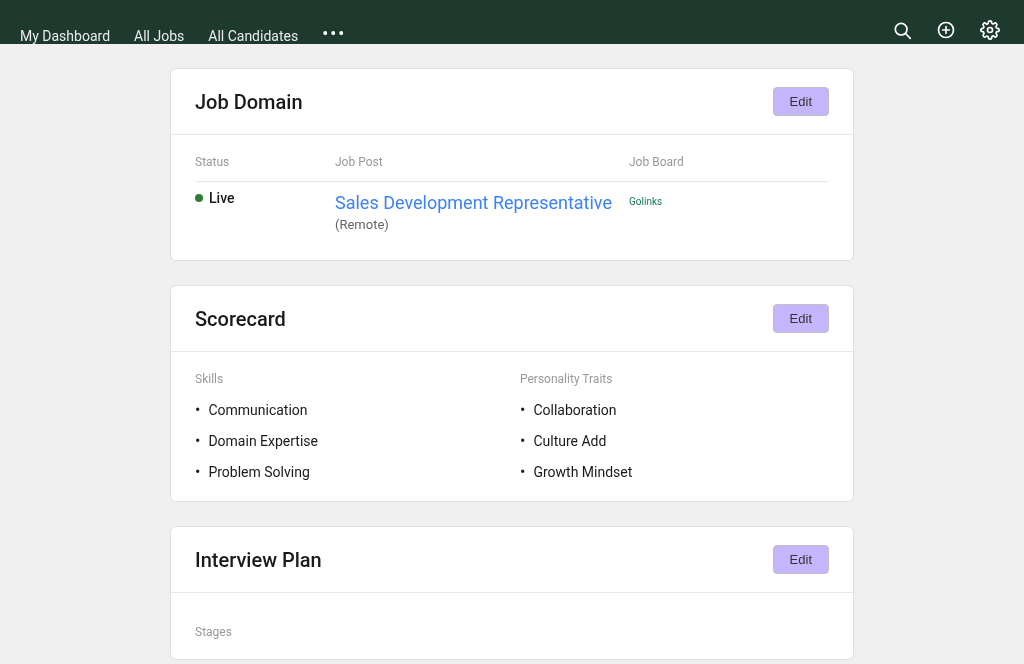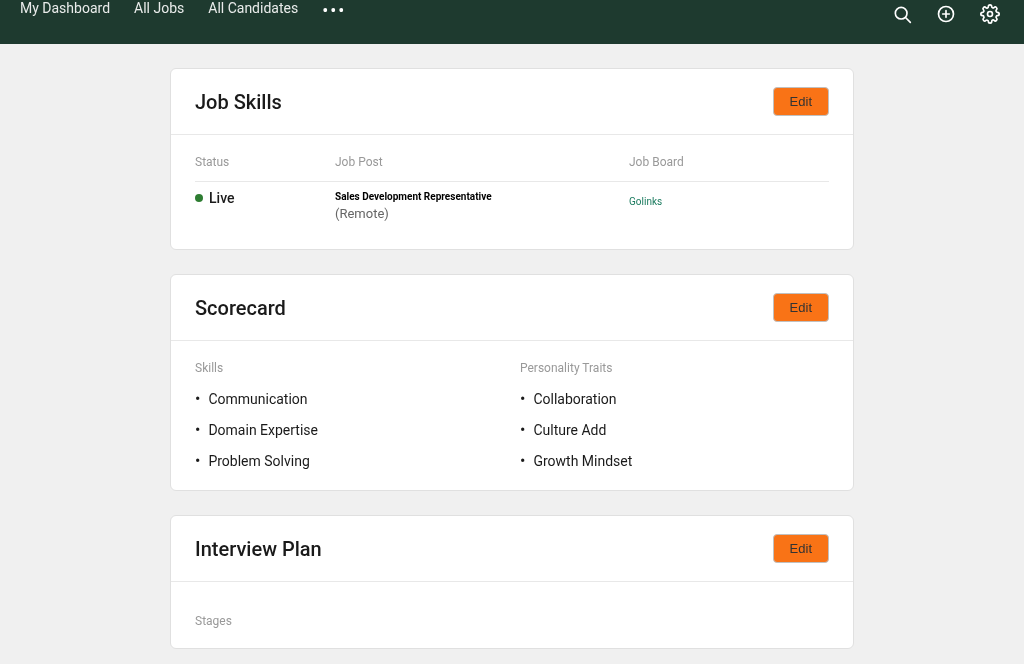--- a/index.html
+++ b/index.html
@@ -13,21 +13,21 @@
       background: #f0f0f0;
       min-height: 664px;
       width: 1024px;
     }
 
     
     .navbar {
       background: #1e3a2f;
       height: 44px;
       display: flex;
-      align-items: flex-start;
+      align-items: flex-end;
       padding: 0 20px;
       gap: 24px;
     }
 
     .nav-link {
       color: #ffffff;
       font-size: 14px;
       cursor: pointer;
       opacity: 0.9;
     }
@@ -81,21 +81,21 @@
       border-bottom: 1px solid #e8e8e8;
     }
 
     .card-title {
       font-size: 20px;
       font-weight: 500;
       color: #1a1a1a;
     }
 
     .edit-btn {
-      background: #f97316;
+      background: #c4b5fd;
       border: 1px solid #c0c0c0;
       border-radius: 4px;
       padding: 6px 16px;
       font-size: 13px;
       color: #333;
       cursor: pointer;
     }
 
     .card-body {
       padding: 20px 24px;
@@ -133,23 +133,23 @@
 
     .status-dot {
       width: 8px;
       height: 8px;
       border-radius: 50%;
       background: #2e7d32;
       flex-shrink: 0;
     }
 
     .job-post-title {
-      font-size: 10px;
-      font-weight: 700;
-      color: #000000;
+      font-size: 18px;
+      font-weight: 400;
+      color: #3b82f6;
       line-height: 1.4;
     }
 
     .job-post-sub {
       font-size: 13px;
       color: #666;
       margin-top: 2px;
     }
 
     .job-board-link {
@@ -245,21 +245,21 @@
         <path d="M19.4 15a1.65 1.65 0 0 0 .33 1.82l.06.06a2 2 0 0 1-2.83 2.83l-.06-.06a1.65 1.65 0 0 0-1.82-.33 1.65 1.65 0 0 0-1 1.51V21a2 2 0 0 1-4 0v-.09A1.65 1.65 0 0 0 9 19.4a1.65 1.65 0 0 0-1.82.33l-.06.06a2 2 0 0 1-2.83-2.83l.06-.06A1.65 1.65 0 0 0 4.68 15a1.65 1.65 0 0 0-1.51-1H3a2 2 0 0 1 0-4h.09A1.65 1.65 0 0 0 4.6 9a1.65 1.65 0 0 0-.33-1.82l-.06-.06a2 2 0 0 1 2.83-2.83l.06.06A1.65 1.65 0 0 0 9 4.68a1.65 1.65 0 0 0 1-1.51V3a2 2 0 0 1 4 0v.09a1.65 1.65 0 0 0 1 1.51 1.65 1.65 0 0 0 1.82-.33l.06-.06a2 2 0 0 1 2.83 2.83l-.06.06A1.65 1.65 0 0 0 19.4 9a1.65 1.65 0 0 0 1.51 1H21a2 2 0 0 1 0 4h-.09a1.65 1.65 0 0 0-1.51 1z"></path>
       </svg>
     </span>
   </div>
 </nav>
 
 <div class="main-content">
 
   <div class="card">
     <div class="card-header">
-      <h2 class="card-title">Job Skills</h2>
+      <h2 class="card-title">Job Domain</h2>
       <button class="edit-btn">Edit</button>
     </div>
     <div class="card-body">
       <div class="table-header">
         <span class="table-col-label">Status</span>
         <span class="table-col-label">Job Post</span>
         <span class="table-col-label">Job Board</span>
       </div>
       <div class="table-row">
         <div class="status-live">

